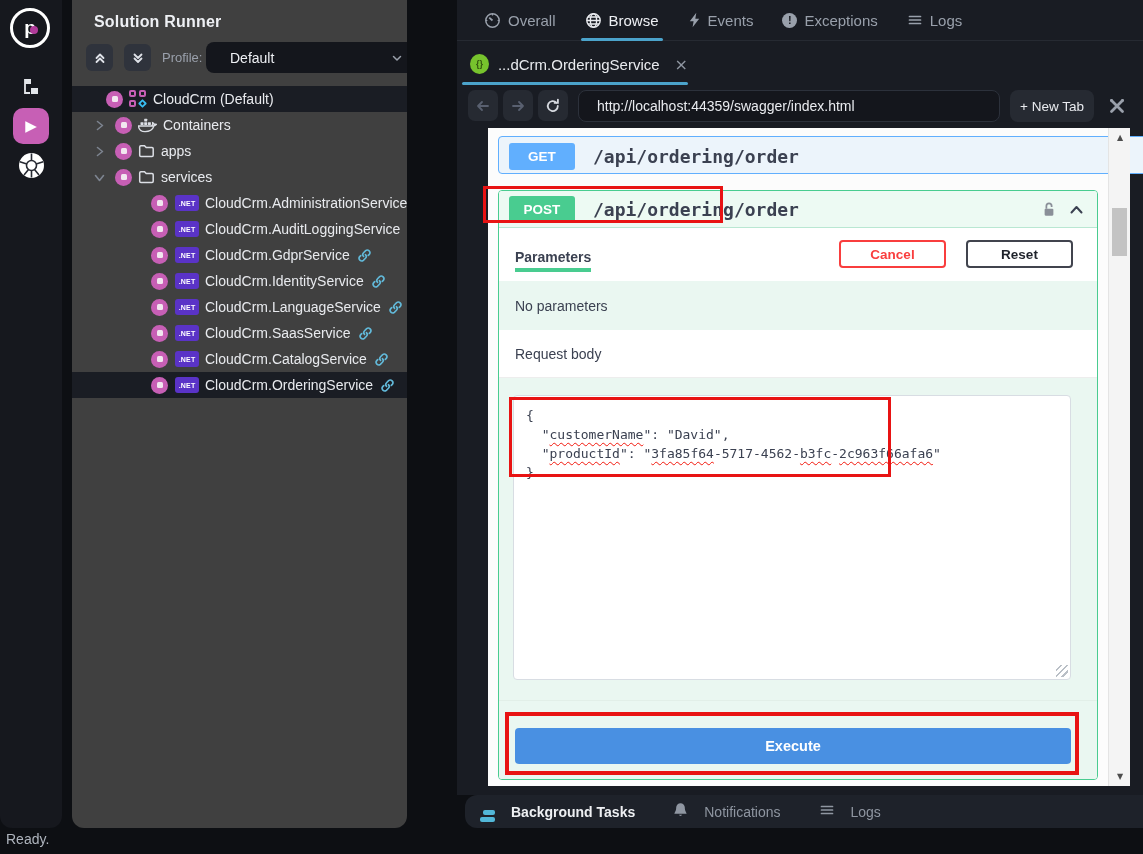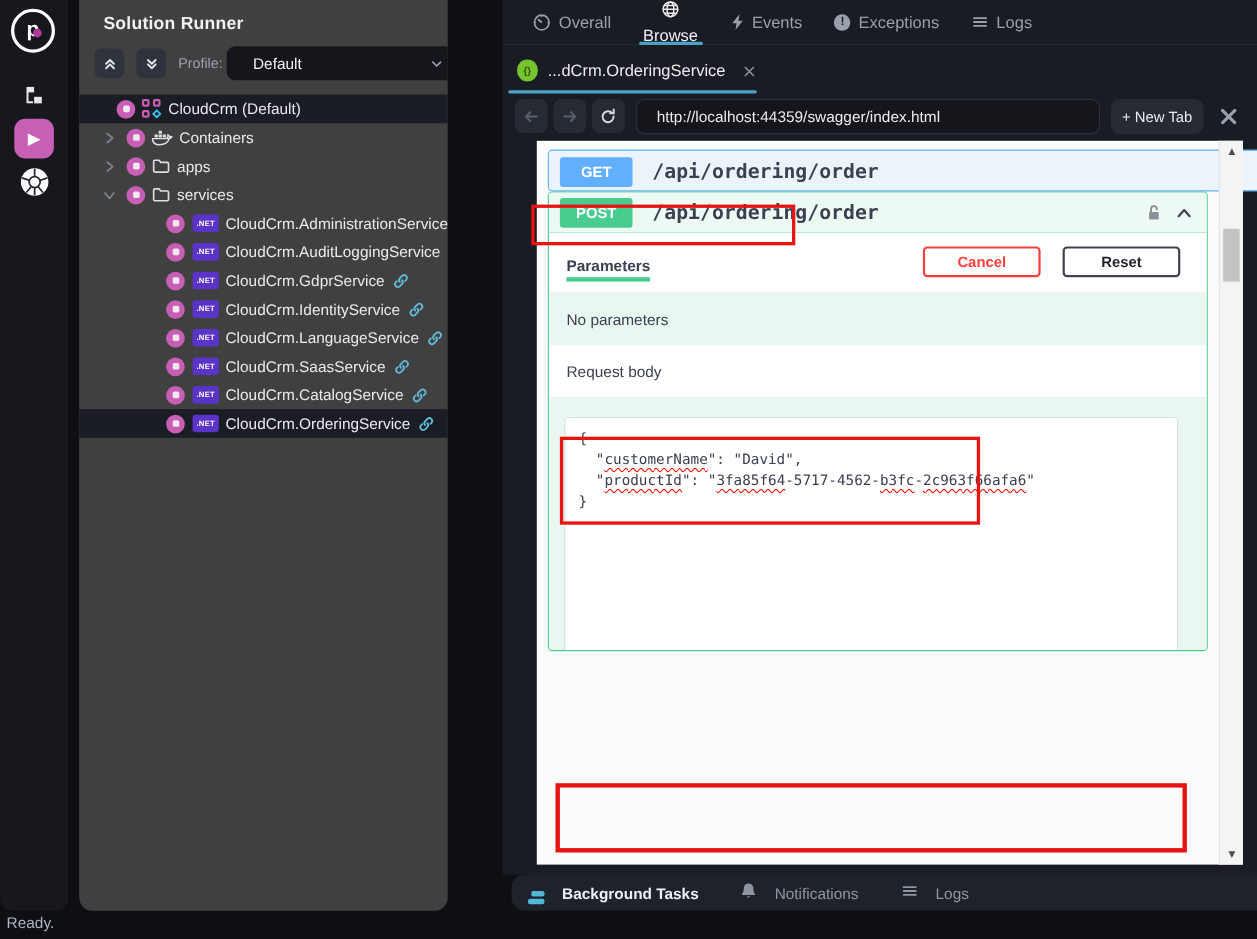--- a/index.html
+++ b/index.html
@@ -40,21 +40,21 @@
   .type-ic { margin-left:6px; display:inline-flex; flex:none; }
   .net-badge { margin-left:7px; width:24px; height:16px; border-radius:3px; background:#5a33c7; color:#fff; font-size:7px; font-weight:bold;
                display:inline-flex; align-items:center; justify-content:center; letter-spacing:.2px; flex:none; }
   .link-ic { margin-left:7px; display:inline-flex; flex:none; }
 
   
   .main-bg { position:absolute; left:457px; top:0; width:686px; height:795px; background:#191c23; }
   .tabs { position:absolute; left:457px; top:0; width:686px; height:41px; display:flex; align-items:center; gap:29px; padding-left:27px; border-bottom:1px solid #262a32; }
   .tab { position:relative; height:41px; display:flex; align-items:center; gap:7px; color:#99a0ab; font-size:15px; }
   .tab .ic { display:inline-flex; }
-  .tab.active { color:#eef0f4;flex-direction:column; }
+  .tab.active { color:#eef0f4; }
   .tab.active::after { content:""; position:absolute; left:-4px; right:-4px; bottom:0; height:3px; background:#4ba3cb; border-radius:2px; }
 
   .btab { position:absolute; left:462px; top:46px; width:226px; height:36px; display:flex; align-items:center; gap:9px; padding-left:8px;
           color:#e9ebef; font-size:15px; }
   .btab-underline { position:absolute; left:462px; top:82px; width:226px; height:3px; background:#4ba3cb; border-radius:2px; }
   .favicon { width:20px; height:20px; border-radius:50%; background:#77c32d; color:#31530e; font-size:9px; font-weight:bold;
              display:flex; align-items:center; justify-content:center; }
   .btab .x { color:#8f96a1; font-size:16px; margin-left:6px; }
 
   .nav-btn { position:absolute; top:90px; width:30px; height:31px; border-radius:7px; background:#262a32; display:flex; align-items:center; justify-content:center; font-size:15px; }
@@ -65,21 +65,21 @@
   .tools-btn { position:absolute; left:1104px; top:93px; width:26px; height:26px; display:flex; align-items:center; justify-content:center; }
 
   
   .webview { position:absolute; left:488px; top:128px; width:642px; height:658px; background:#fcfcfc; }
   .wv-scroll { position:absolute; right:0; top:0; width:22px; height:658px; background:#f4f4f4; border-left:1px solid #e4e4e4; }
   .wv-scroll .arr { position:absolute; left:0; width:22px; text-align:center; font-size:8px; color:#4d4d4d; }
   .wv-thumb { position:absolute; left:3px; top:80px; width:15px; height:48px; background:#c3c3c3; }
 
   .opblock { position:absolute; left:10px; border-radius:4px; font-family:"Liberation Sans", sans-serif; }
   .opblock.get { top:8px; width:715px; height:38px; border:1px solid #61affe; background:#ecf4fb; }
-  .opblock.post { top:46px; width:600px; height:418px; border:1px solid #49cc90; background:#fff; overflow:hidden; }
+  .opblock.post { top:62px; width:600px; height:590px; border:1px solid #49cc90; background:#fff; overflow:hidden; }
   .op-head { height:38px; display:flex; align-items:center; padding:0 12px 0 10px; }
   .opblock.post .op-head { background:#edfaf3; border-bottom:1px solid #b9e7d2; height:37px; }
   .method-badge { min-width:66px; height:27px; border-radius:3px; color:#fff; font-weight:bold; font-size:13.5px;
                   display:flex; align-items:center; justify-content:center; padding:0 8px; }
   .method-badge.get { background:#61affe; }
   .method-badge.post { background:#49cc90; }
   .op-path { margin-left:18px; font-family:"DejaVu Sans Mono", monospace; font-size:18px; font-weight:600; color:#3b4151; flex:1; }
   .op-lock { display:inline-flex; margin-right:12px; }
   .op-chev { display:inline-flex; }
 

